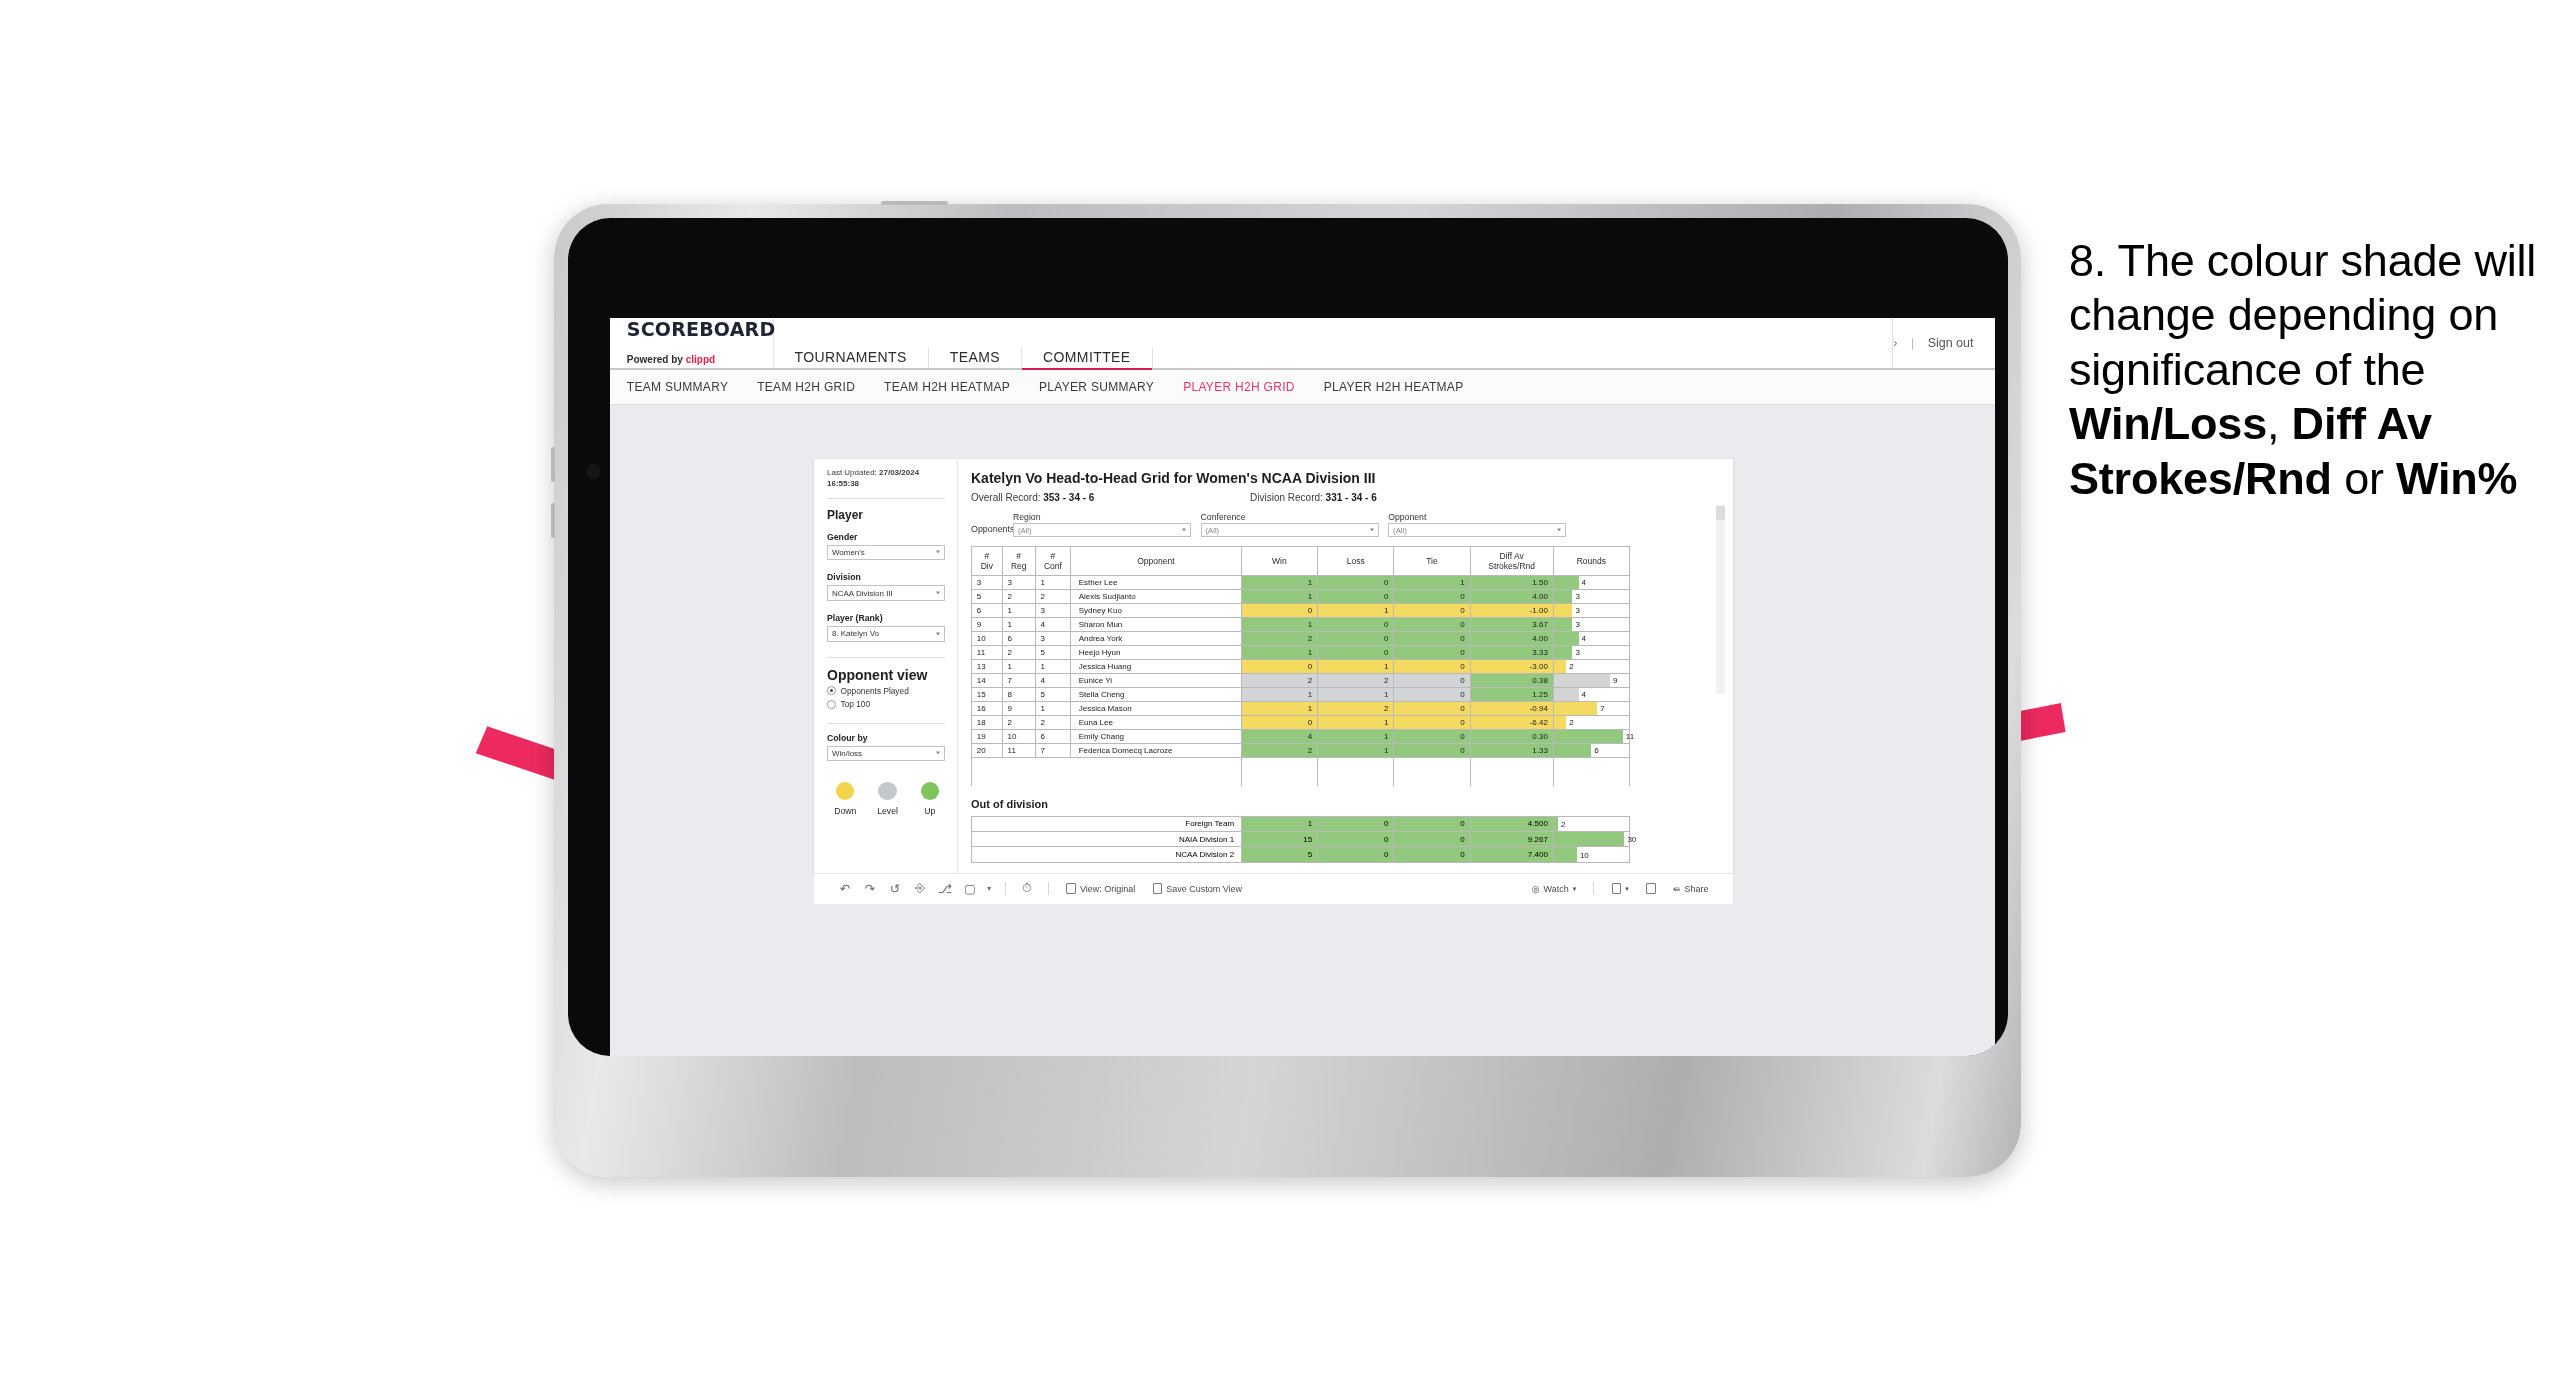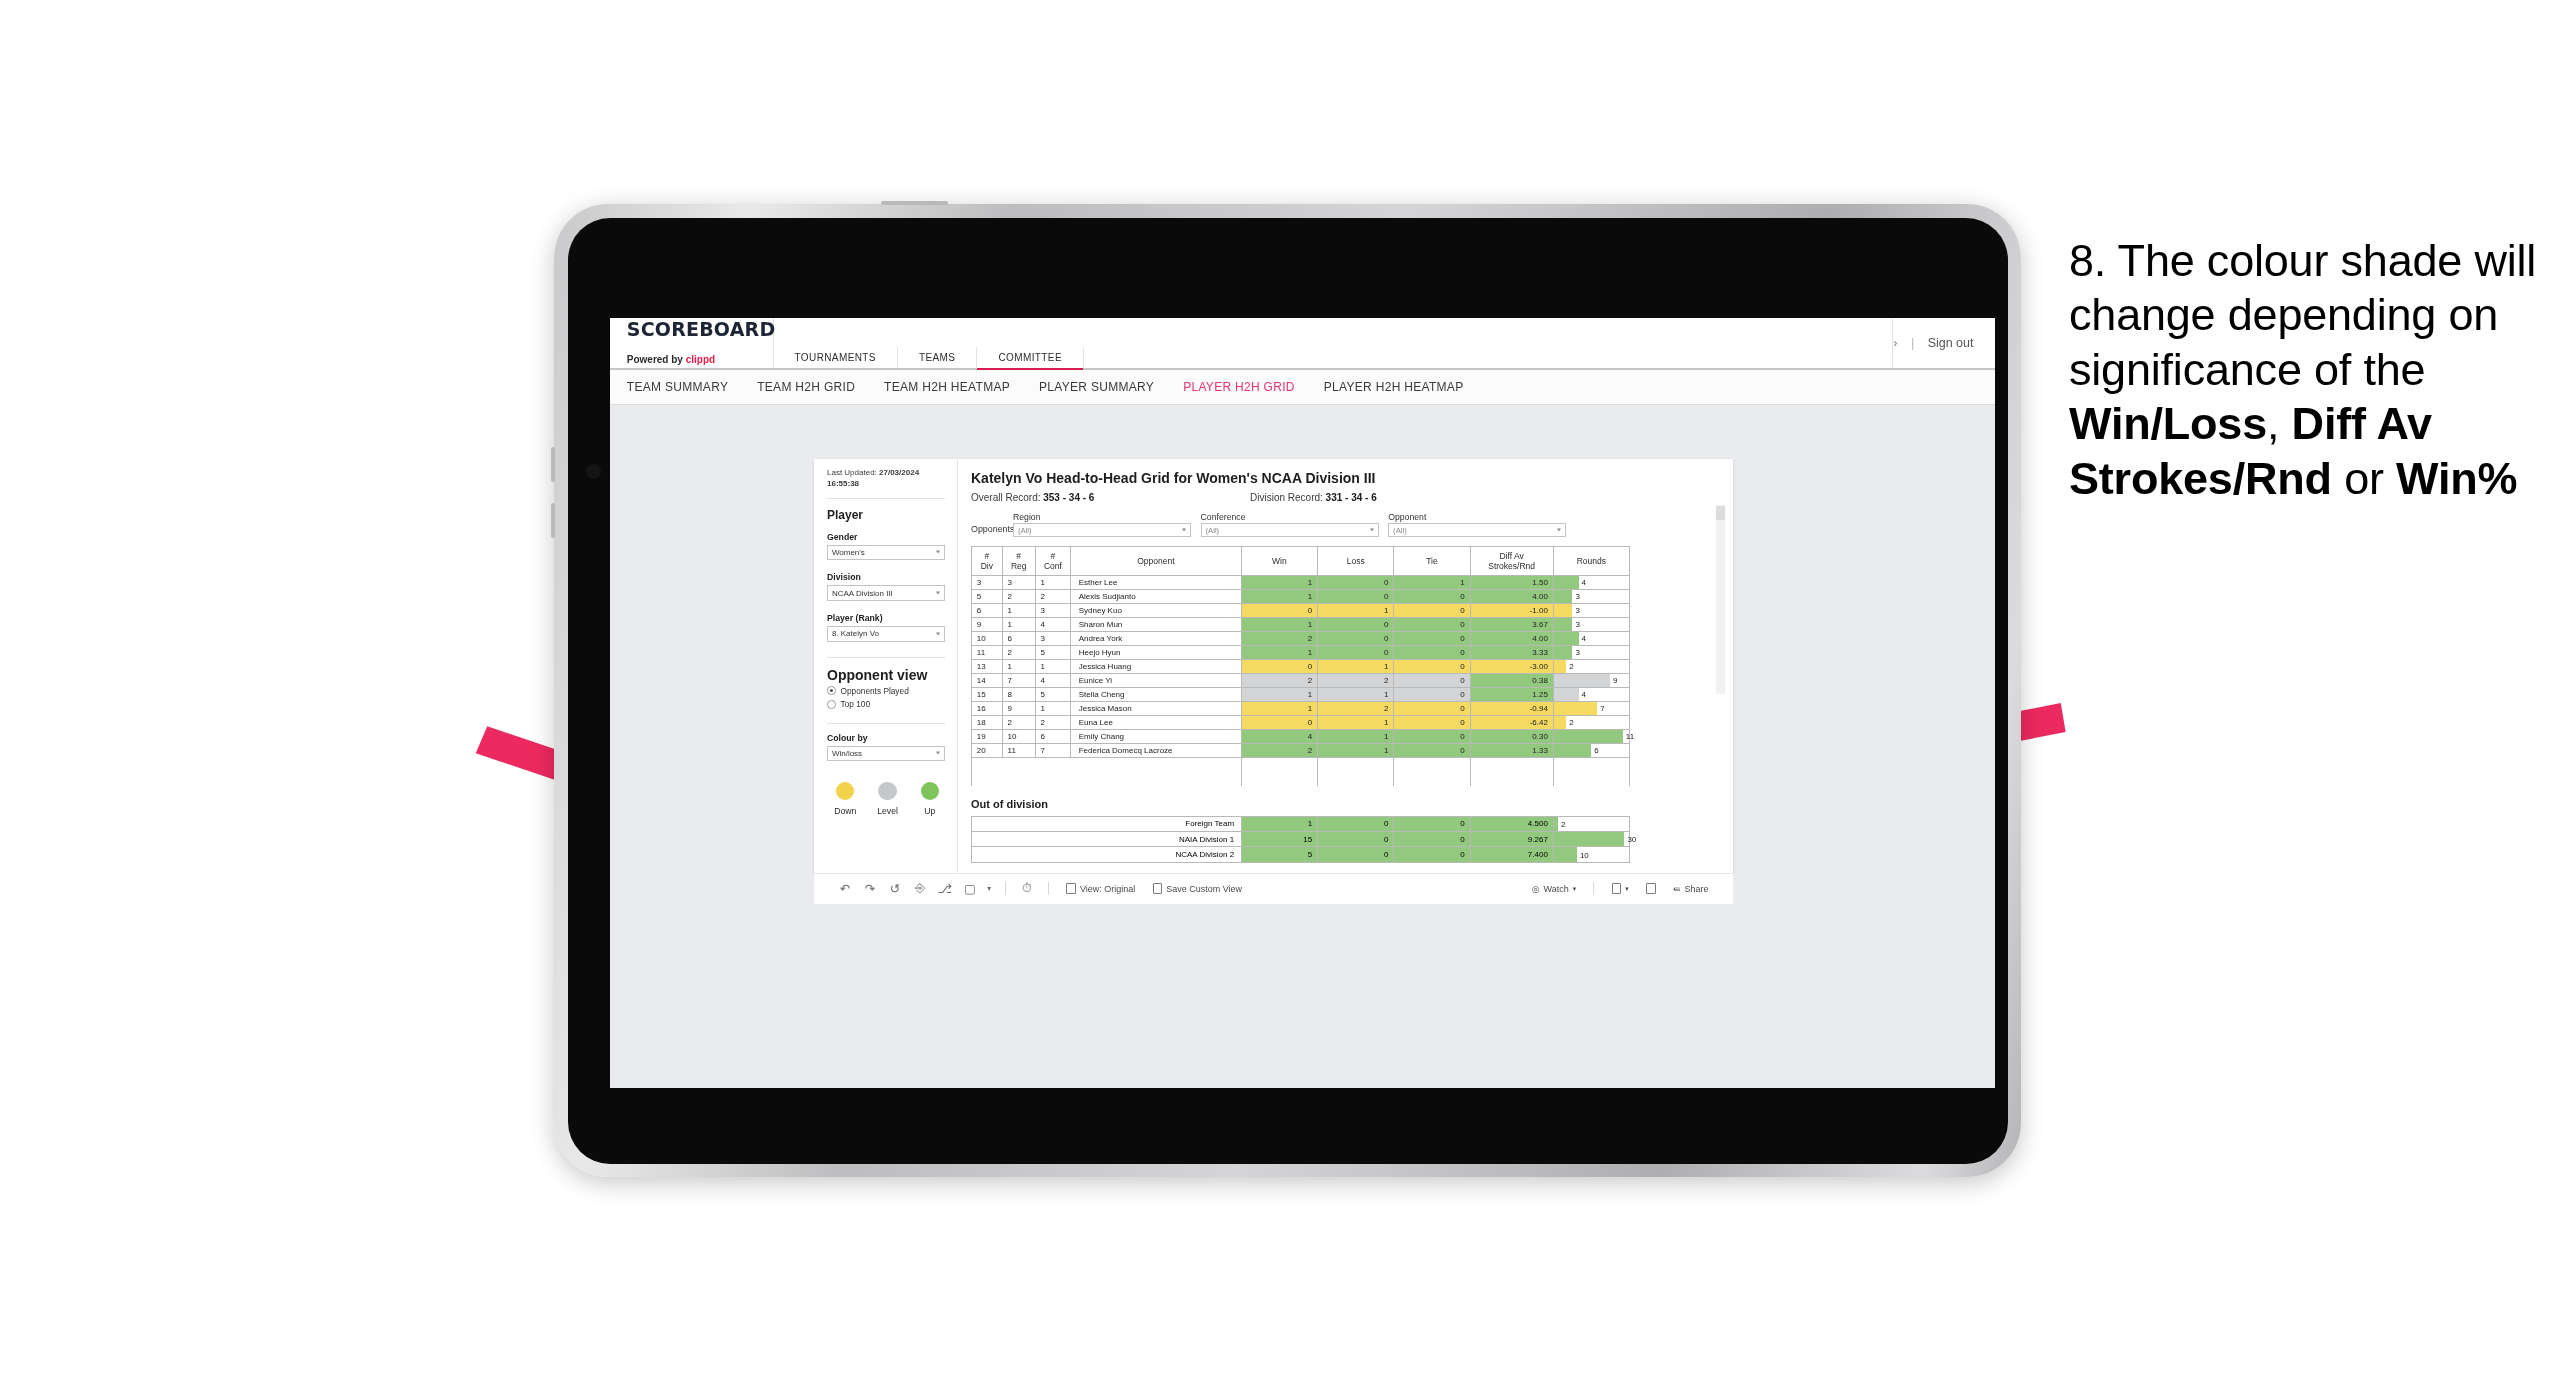--- a/index.html
+++ b/index.html
@@ -31,21 +31,21 @@
     position: absolute;
     left: 554px; top: 204px;
     width: 1467px; height: 973px;
     border-radius: 54px;
     background: linear-gradient(100deg,#c9c9cb 0%, #e9e9ea 12%, #bdbdbf 28%, #d5d5d7 52%, #aeaeb0 78%, #dcdcde 94%, #b4b4b6 100%);
     box-shadow: 0 5.8px 25px rgba(0,0,0,.22);
     padding: 13.5px;
   }
   #tablet-screen {
     position: absolute; left: 13.5px; top: 13.5px;
-    width: 1440px; height: 946px;
+    width: 1440px; height: 838px;
     background: #0a0a0a;
     border-radius: 42px;
     overflow: hidden;
   }
   .btn-side { position:absolute; background:#b9b9bb; border-radius:1.9px; }
   #btn-vol1 { left:-2.9px; top:243px; width:3.9px; height:35px; }
   #btn-vol2 { left:-2.9px; top:299px; width:3.9px; height:35px; }
   #btn-pwr  { left:327px; top:-2.9px; width:67px; height:3.9px; }
   #cam-dot { position:absolute; left:18.3px; top:246px; width:15.4px; height:15.4px; border-radius:50%; background:#151515; }
 
@@ -71,21 +71,21 @@
   }
   #brand .bd-title {
     font-family: "DejaVu Sans", sans-serif;
     font-weight: 700; font-size: 19px; letter-spacing: 0.2px;
     color: #1d2433; line-height: 1;
   }
   #brand .bd-sub { font-size: 10px; color:#2b2b2b; margin-top:15px; font-weight:600;}
   #brand .bd-sub .clippd { color: #ec1c48; font-weight: 700; }
   .topnav-item {
     display:flex; align-items:center; padding: 0 21px;
-    font-size: 10px; color:#2c2c2c; letter-spacing:0.4px;
+    font-size: 14px; color:#2c2c2c; letter-spacing:0.4px;
     border-right: 1px solid #e3e3e3;
     position: relative; cursor:pointer;margin-top:29px;
   }
   .topnav-item.active::after {
     content:""; position:absolute; left:0; right:0; bottom:-2.9px; height:2.9px; background:#d81b52;
   }
   #topbar-right {
     margin-left:auto; display:flex; align-items:center; gap:13.5px;
     padding-right: 21px; font-size: 12.5px; color:#555;
     border-left: 1px solid #e3e3e3; padding-left:0;

